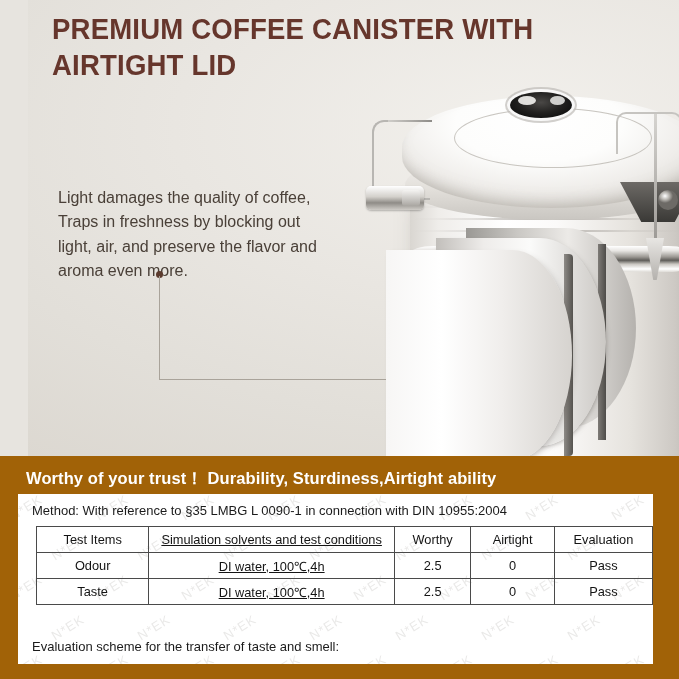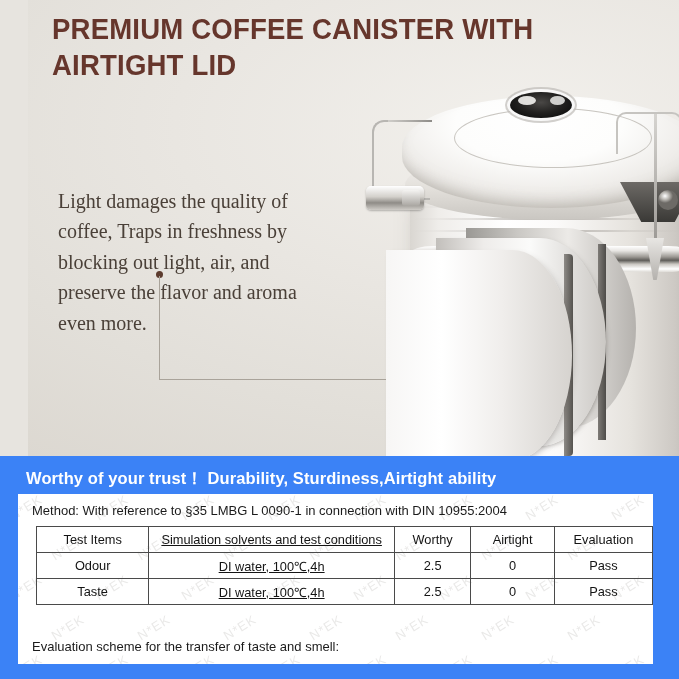--- a/index.html
+++ b/index.html
@@ -23,21 +23,21 @@
     position:absolute;left:24px;top:12px;width:600px;
     font-size:29px;line-height:1.24;font-weight:bold;
     letter-spacing:.2px;
     color:#66362c;
     font-family:"Liberation Sans", sans-serif;
     transform:scaleX(.95);transform-origin:left top;
     text-transform:uppercase;
   }
   .callout{
     position:absolute;left:30px;top:186px;width:270px;
-    font-size:20px;line-height:1.52;color:#4a4038;font-family:Liberation Serif, serif;
+    font-size:16px;line-height:1.52;color:#4a4038;
   }
 
   
   .leader-v{position:absolute;left:131px;top:276px;width:1px;height:104px;background:#a9a39a;}
   .leader-h{position:absolute;left:131px;top:379px;height:1px;width:257px;background:#a9a39a;}
   .dot{position:absolute;width:7px;height:7px;border-radius:50%;background:#5c3b2e;}
   .dot-a{left:128px;top:271px;}
   .dot-b{left:385px;top:376px;}
 
   
@@ -166,21 +166,21 @@
     border-radius:0 4px 4px 0;
   }
   .layer-edge2{
     position:absolute;left:240px;top:166px;width:8px;height:196px;
     background:linear-gradient(90deg,#7e7b77,#4e4c49);
   }
 
   
   .panel{
     position:absolute;left:0;top:456px;width:679px;height:223px;
-    background:#3b82f6;
+    background:#a16207;
   }
   .panel-title{
     position:absolute;left:26px;top:12px;
     font-size:16.5px;font-weight:bold;color:#ffffff;letter-spacing:.1px;
     white-space:nowrap;
   }
   .sheet{
     position:absolute;left:18px;top:38px;width:635px;height:170px;
     background:#ffffff;overflow:hidden;
   }

